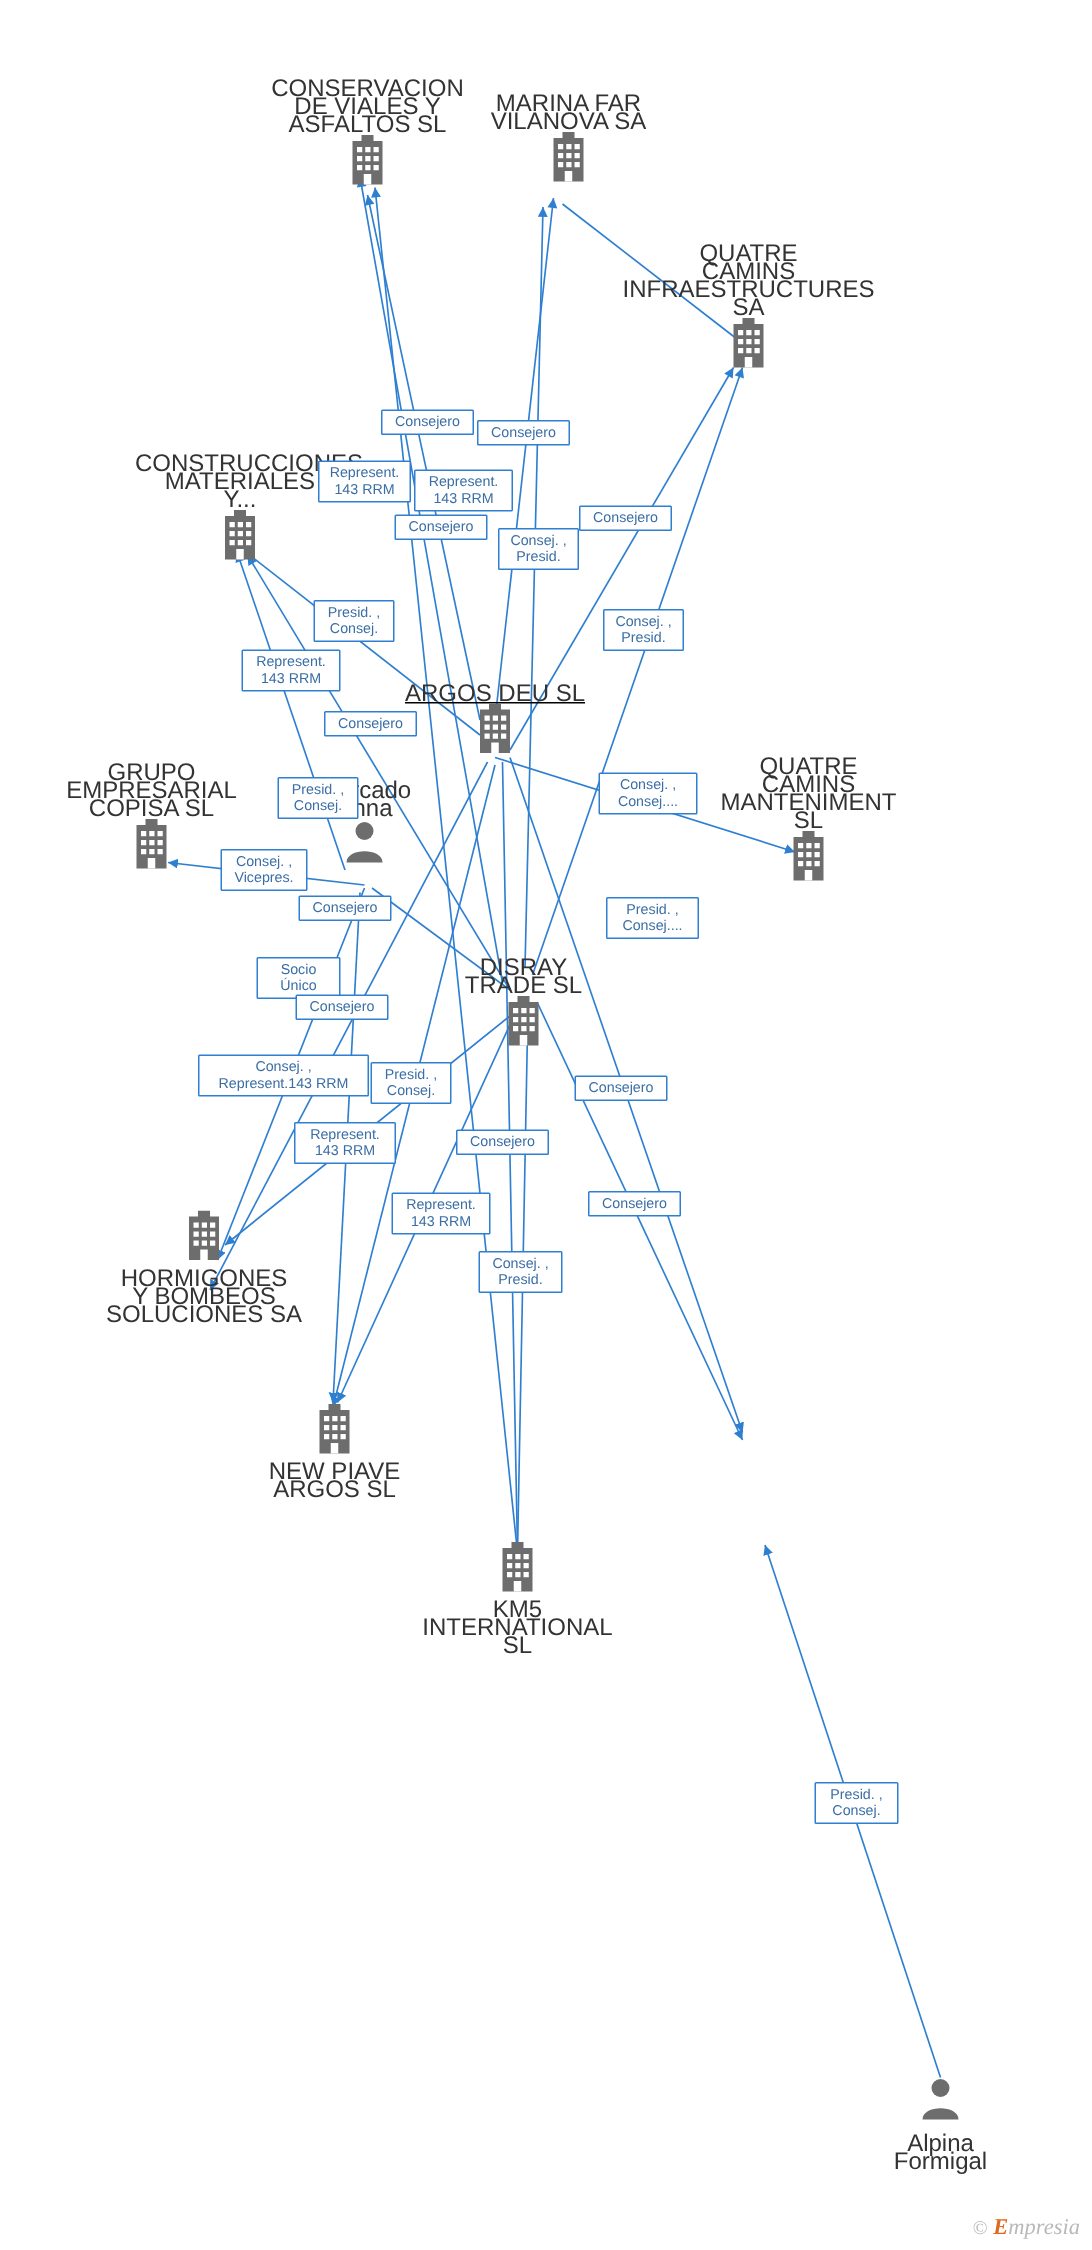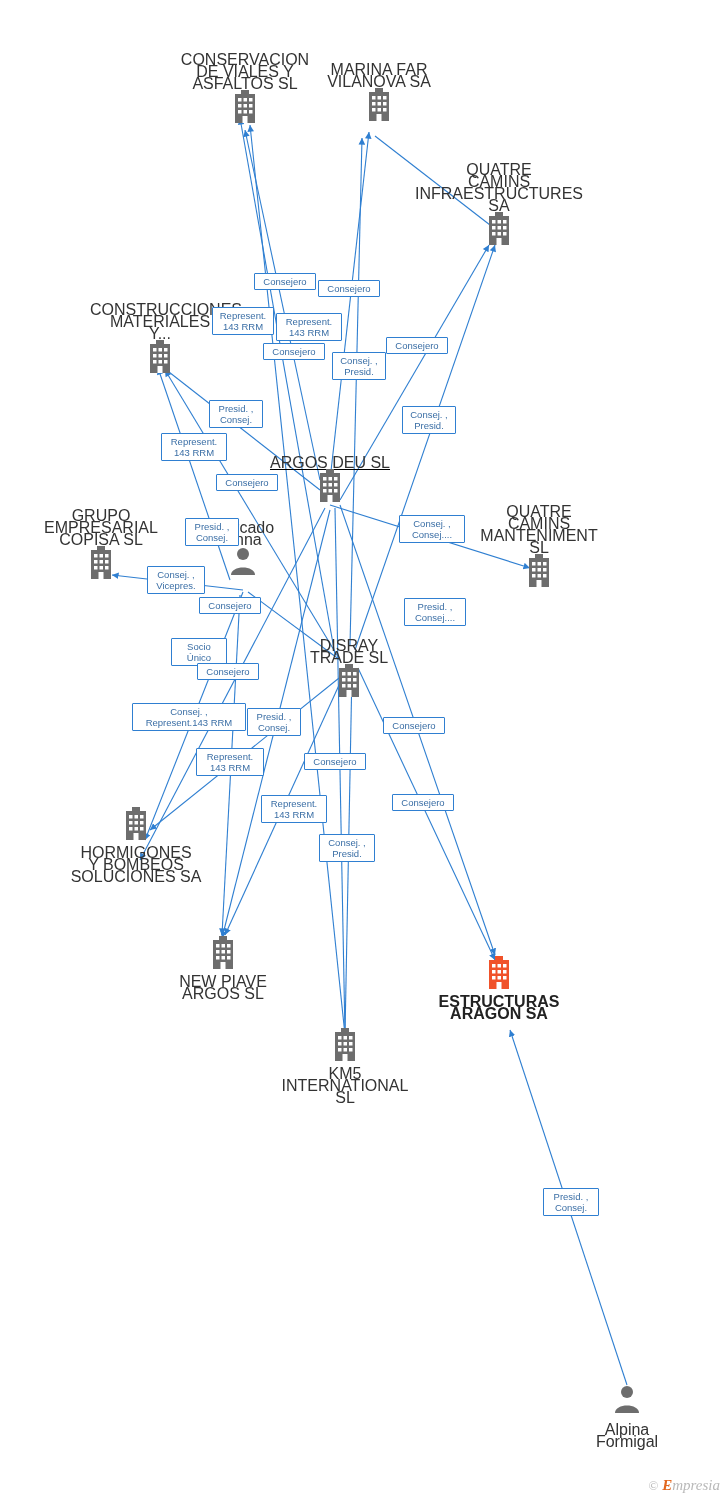--- a/index.html
+++ b/index.html
@@ -359,42 +359,20 @@
             <rect x="11.5" y="20" width="3.5" height="3.5"></rect>
             <rect x="17" y="20" width="3.5" height="3.5"></rect>
             <rect x="10.5" y="26" width="5" height="7"></rect>
           </g>
         </svg>
     </span>
     <span class="label">NEW PIAVE
 ARGOS SL</span>
   </div>
 
-  <div class="node highlight" style="left:499px; top:956px;">
-    <span class="glyph">
-      <svg width="26" height="34" viewBox="0 0 26 34">
-          <rect x="3" y="4" width="20" height="29" fill="#f0522a"></rect>
-          <rect x="9" y="0" width="8" height="5" fill="#f0522a"></rect>
-          <g fill="#ffffff">
-            <rect x="6" y="8" width="3.5" height="3.5"></rect>
-            <rect x="11.5" y="8" width="3.5" height="3.5"></rect>
-            <rect x="17" y="8" width="3.5" height="3.5"></rect>
-            <rect x="6" y="14" width="3.5" height="3.5"></rect>
-            <rect x="11.5" y="14" width="3.5" height="3.5"></rect>
-            <rect x="17" y="14" width="3.5" height="3.5"></rect>
-            <rect x="6" y="20" width="3.5" height="3.5"></rect>
-            <rect x="11.5" y="20" width="3.5" height="3.5"></rect>
-            <rect x="17" y="20" width="3.5" height="3.5"></rect>
-            <rect x="10.5" y="26" width="5" height="7"></rect>
-          </g>
-        </svg>
-    </span>
-    <span class="label">ESTRUCTURAS
-ARAGON SA</span>
-  </div>
 
   <div class="node" style="left:345px; top:1028px;">
     <span class="glyph">
       <svg width="26" height="34" viewBox="0 0 26 34">
           <rect x="3" y="4" width="20" height="29" fill="#6d6d6d"></rect>
           <rect x="9" y="0" width="8" height="5" fill="#6d6d6d"></rect>
           <g fill="#ffffff">
             <rect x="6" y="8" width="3.5" height="3.5"></rect>
             <rect x="11.5" y="8" width="3.5" height="3.5"></rect>
             <rect x="17" y="8" width="3.5" height="3.5"></rect>

